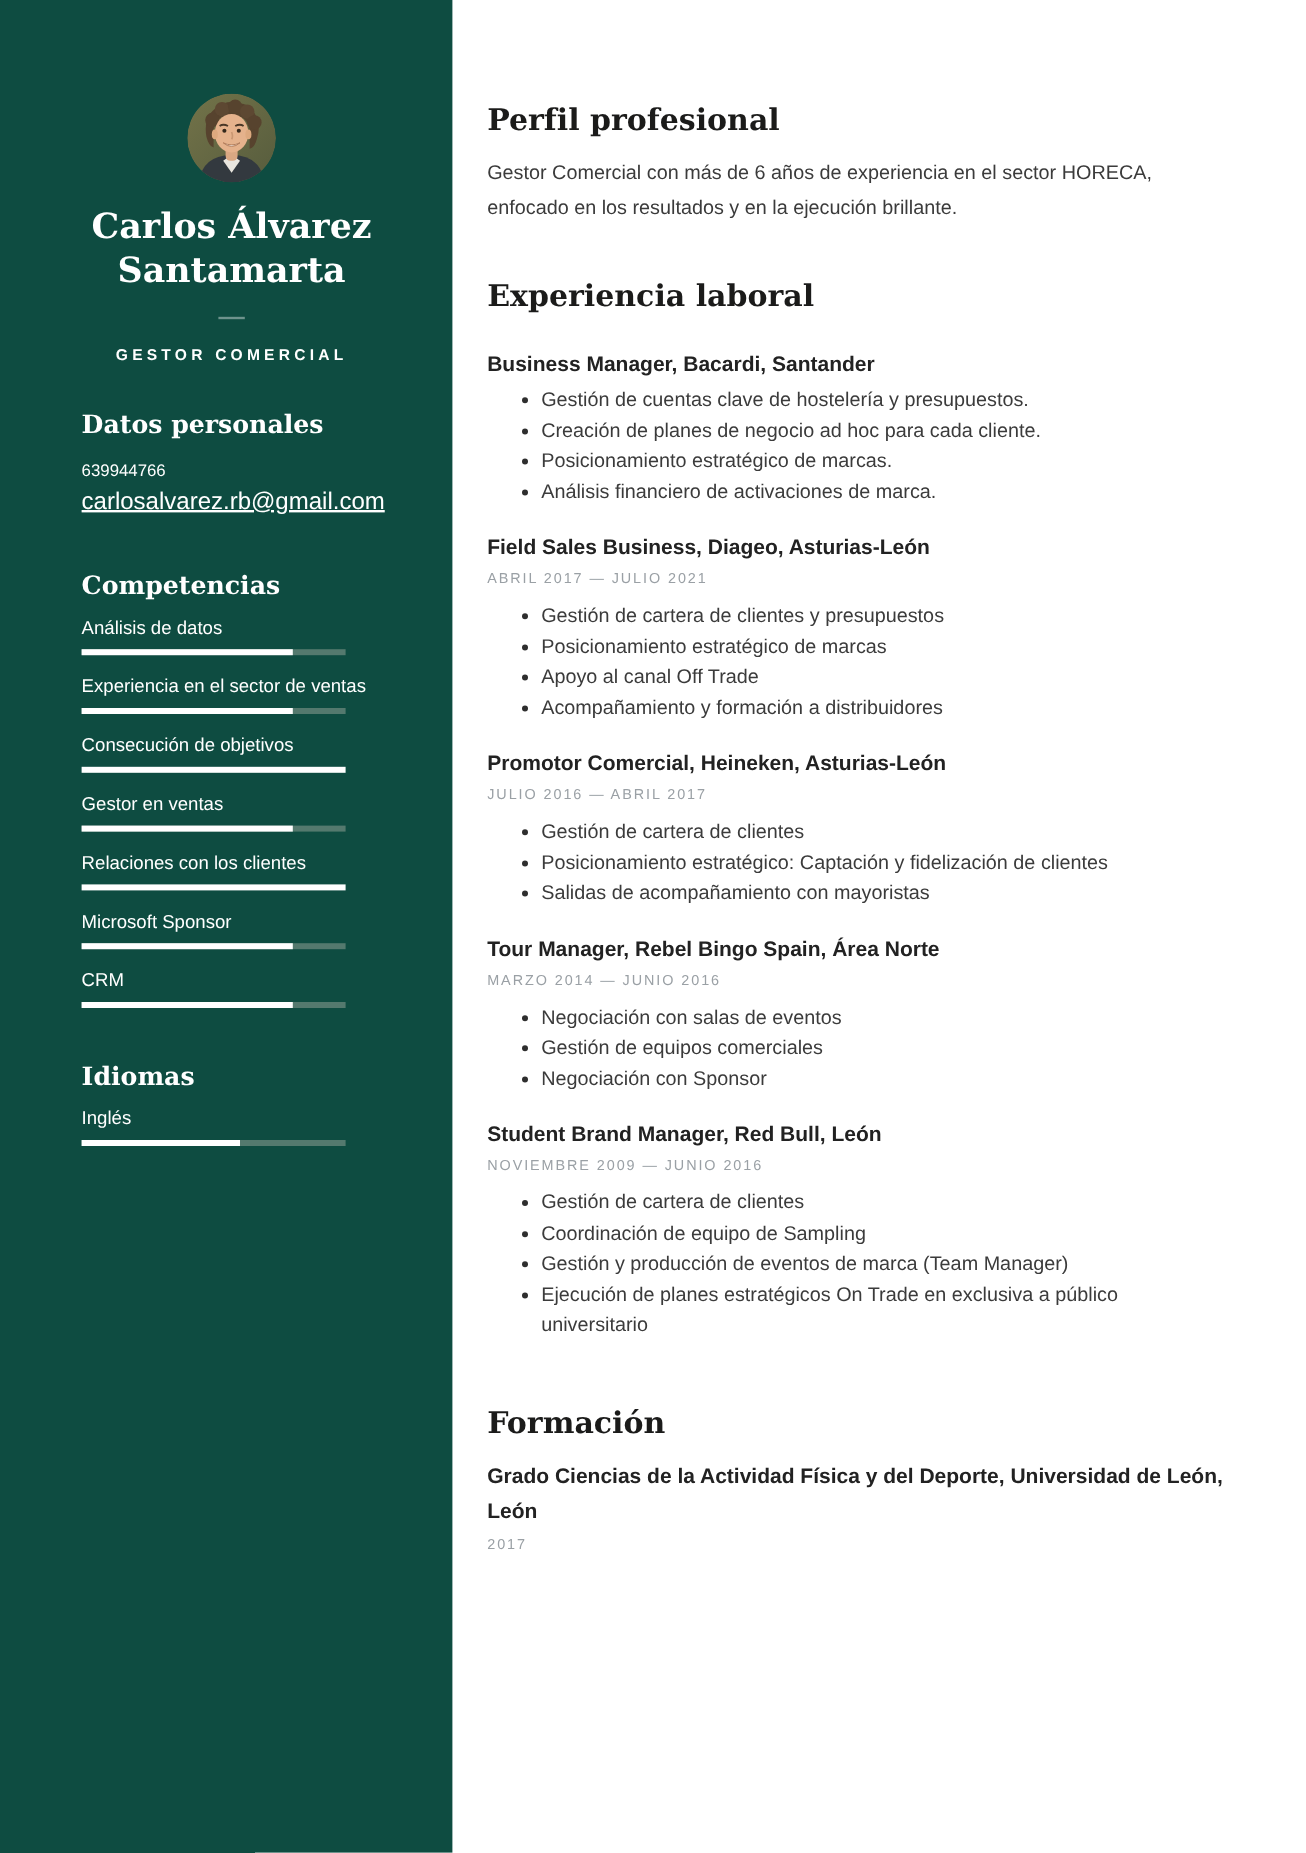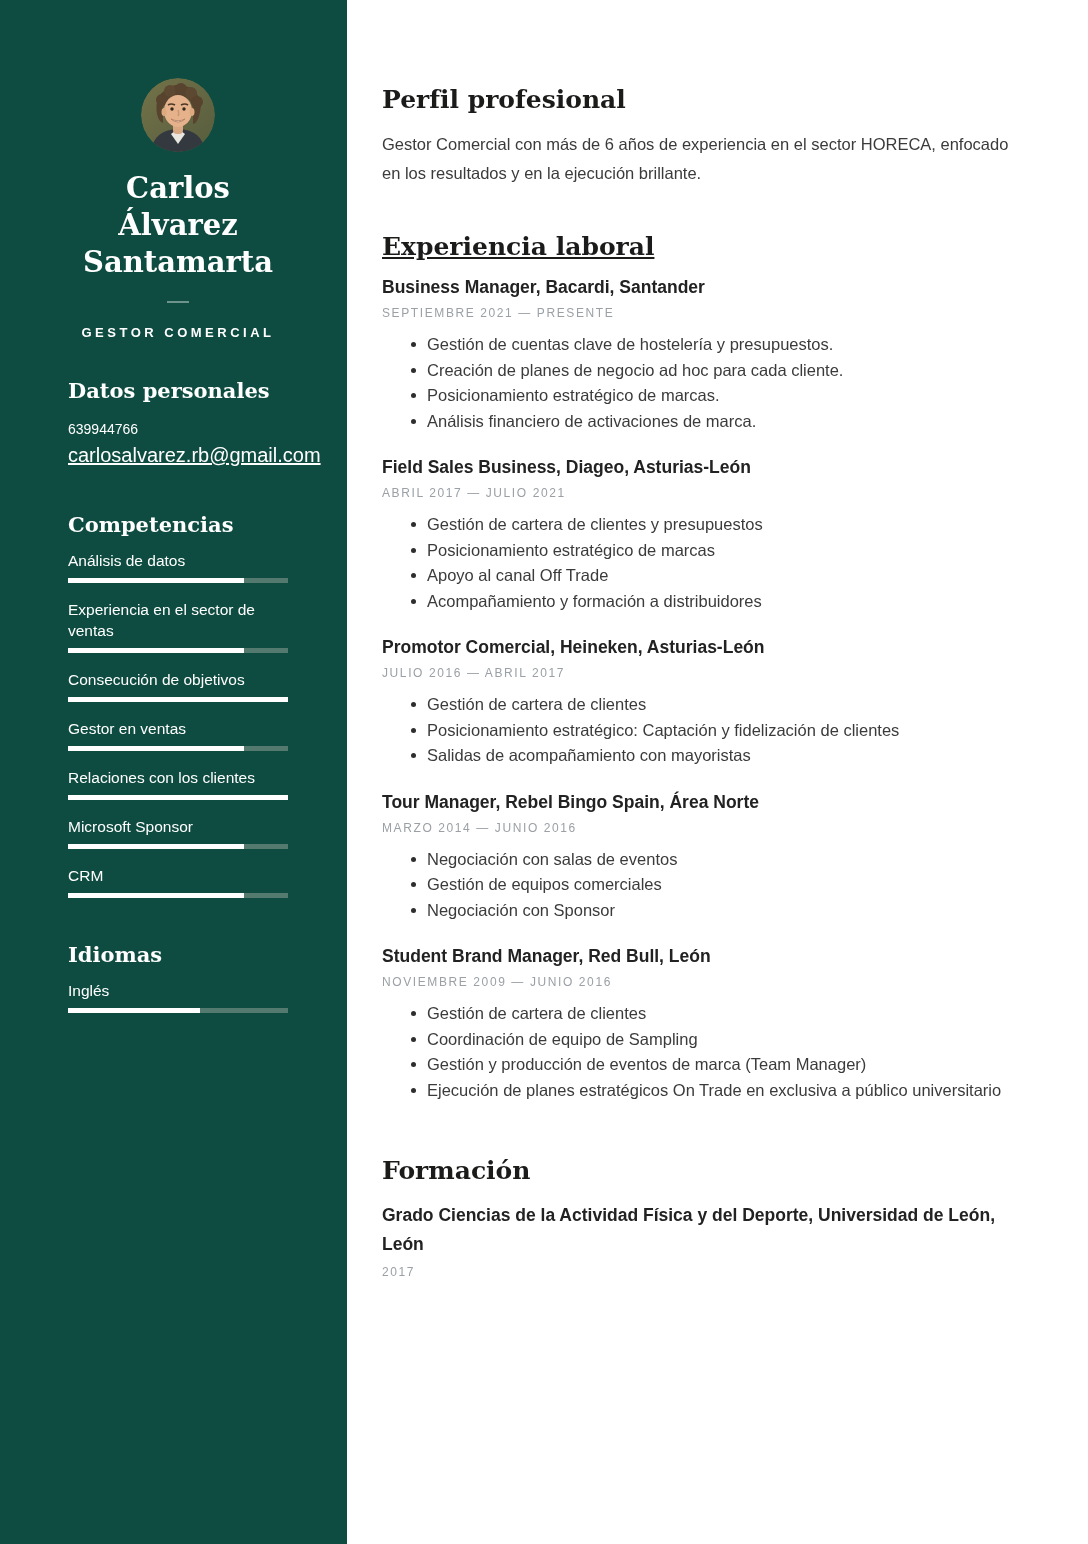--- a/index.html
+++ b/index.html
@@ -16,21 +16,21 @@
   html,body{background:#ffffff;}
   body{
     width:1088px;height:1544px;
     font-family:"Liberation Sans",sans-serif;
     position:relative;overflow:hidden;
   }
   .page{width:1088px;height:1544px;position:relative;background:#ffffff;}
 
   
   .sidebar{
-    position:absolute;left:0;top:0;width:347px;height:1544px;
+    position:absolute;left:0;top:0;width:377px;height:1544px;
     background:var(--sidebar-bg);color:var(--sidebar-text);
     padding:78px 59px 40px 68px;
   }
   .photo{
     width:74px;height:74px;border-radius:50%;overflow:hidden;
     margin:0 auto;display:block;
   }
   .photo svg{display:block;width:74px;height:74px;}
   .name{
     margin-top:18px;text-align:center;
@@ -61,33 +61,33 @@
   .skill{margin-bottom:16px;}
   .skill-label{font-size:15.5px;line-height:21px;margin-bottom:7px;color:var(--sidebar-text);}
   .bar{width:220px;height:5px;background:var(--bar-track);position:relative;}
   .bar .fill{height:5px;background:var(--bar-fill);width:0;}
   .skills-block{margin-top:44px;}
   .langs-block{margin-top:44px;}
 
   
   .main{
     position:absolute;left:347px;top:0;width:741px;height:1544px;
-    padding:84px 66px 0 35px; 
+    padding:84px 66px 0 59px; 
     color:var(--body-text);
   }
   .section-title{
     font-family:"DejaVu Serif",serif;font-weight:bold;
     font-size:25px;line-height:31px;color:var(--heading-text);
     margin-bottom:15px;
   }
   .profile-text{
     font-size:16.5px;line-height:28.5px;color:var(--body-text);
     margin-bottom:44px;
   }
-  .experience-block .section-title{margin-bottom:13px;text-decoration:underline;}
+  .experience-block .section-title{margin-bottom:29px;}
   .job{margin-bottom:21px;}
   .job h3,.degree{
     font-size:17.5px;line-height:25px;font-weight:bold;
     color:var(--job-title-text);
   }
   .job h3{margin-bottom:5px;}
   .date{
     font-size:12px;letter-spacing:1.6px;color:var(--muted-text);
     line-height:16px;margin-bottom:11px;text-transform:uppercase;
   }
@@ -246,21 +246,20 @@
       <h2 class="section-title">Perfil profesional</h2>
       <p class="profile-text">Gestor Comercial con más de 6 años de experiencia en el sector HORECA, enfocado en los resultados y en la ejecución brillante.</p>
     </section>
 
     <section class="experience-block">
       <h2 class="section-title">Experiencia laboral</h2>
       <div>
 
           <article class="job">
             <h3>Business Manager, Bacardi, Santander</h3>
-            <div class="date">SEPTIEMBRE 2021 — PRESENTE</div>
             <ul>
 
                 <li>Gestión de cuentas clave de hostelería y presupuestos.</li>
 
                 <li>Creación de planes de negocio ad hoc para cada cliente.</li>
 
                 <li>Posicionamiento estratégico de marcas.</li>
 
                 <li>Análisis financiero de activaciones de marca.</li>
               </ul>

